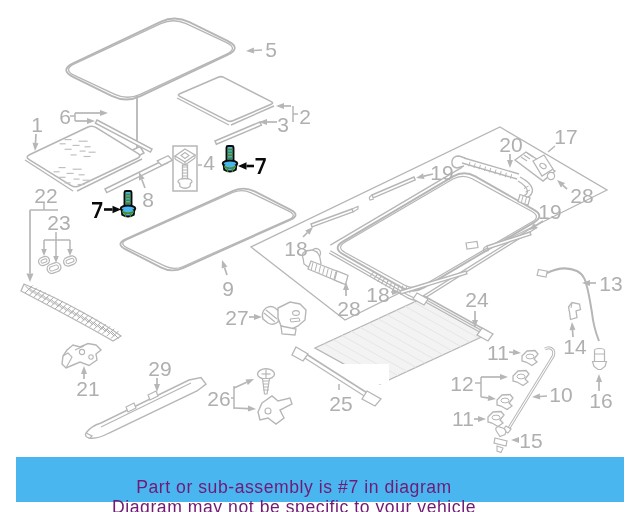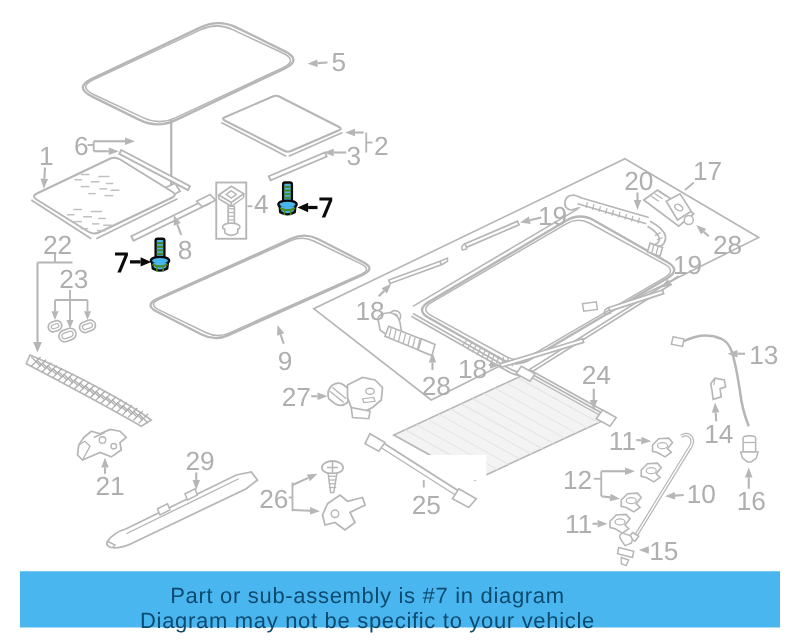--- a/index.html
+++ b/index.html
@@ -1,21 +1,21 @@
 <!DOCTYPE html>
 <html><head>
 <meta charset="utf-8">
 <style>
 html,body { margin:0; padding:0; background:#ffffff; width:640px; height:512px; overflow:hidden; }
 * { font-family: "Liberation Sans", sans-serif; }
 .banner {
   position:absolute; left:16px; top:457px; width:608px; height:45px;
-  background:#4ab6f0; color:#0c4a6e;
+  background:#4ab6f0; color:#701a75;
   font-size:17.6px; line-height:19.8px; letter-spacing:0.55px; text-align:center;
-  padding-top:10px; box-sizing:border-box;
+  padding-top:21px; box-sizing:border-box;
 }
 .banner div { width:556px; }
 </style>
 </head>
 <body>
 <svg width="640" height="512" viewBox="0 0 640 512">
 <rect width="640" height="512" fill="white"></rect>
 <path d="M 160.5 21.9 Q 175.0 15.0 189.4 22.1 L 227.6 40.9 Q 242.0 48.0 227.5 54.9 L 140.5 96.1 Q 126.0 103.0 111.6 95.9 L 73.4 77.1 Q 59.0 70.0 73.5 63.1 Z" fill="white" stroke="#b6b6b6" stroke-width="1.8"></path>
 <path d="M 160.8 23.7 Q 173.4 17.8 186.1 23.7 L 226.1 42.4 Q 238.8 48.4 226.1 54.3 L 140.2 94.3 Q 127.6 100.2 114.9 94.3 L 74.9 75.6 Q 62.2 69.6 74.9 63.7 Z" fill="none" stroke="#b6b6b6" stroke-width="1.3"></path>
 <line x1="262.0" y1="50.0" x2="254.0" y2="50.5" stroke="#b6b6b6" stroke-width="1.7"></line>

